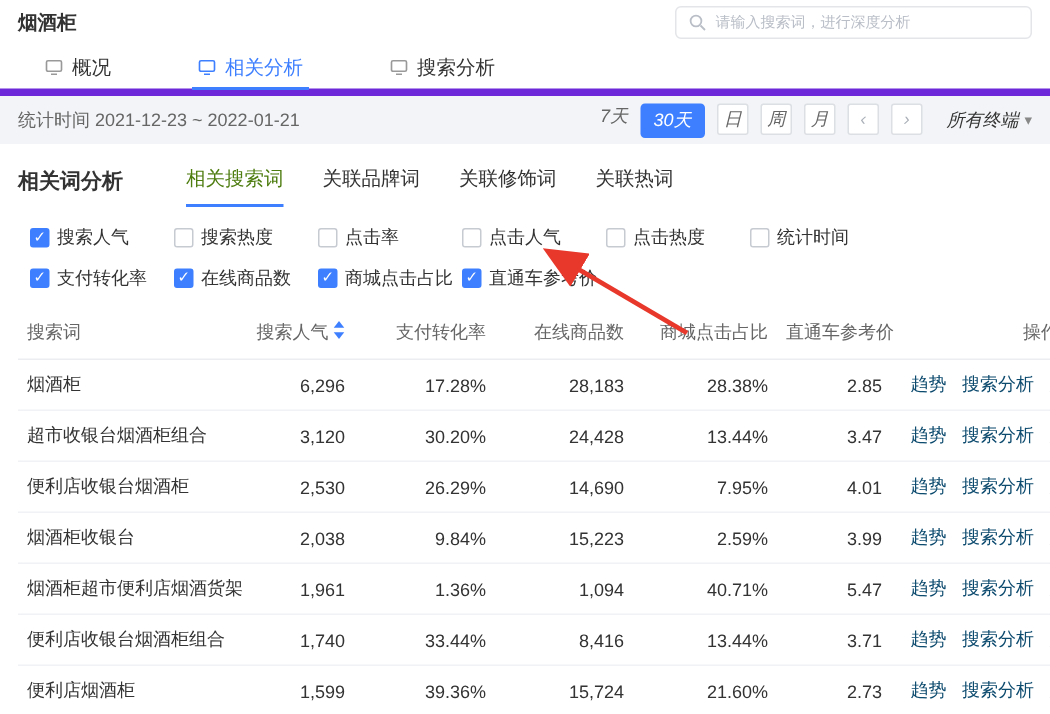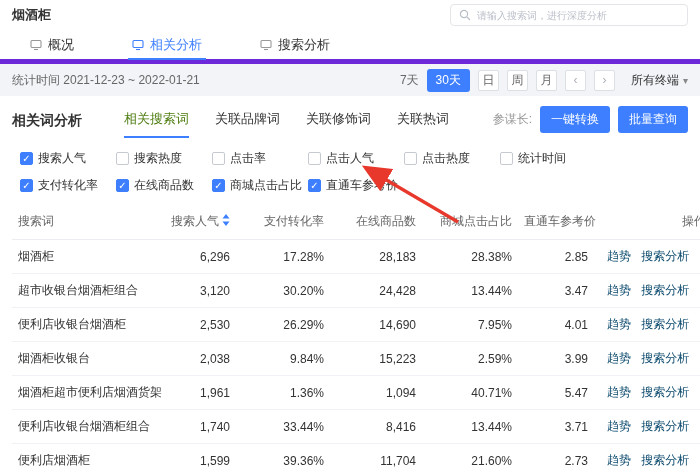--- a/index.html
+++ b/index.html
@@ -23,21 +23,21 @@
     border-bottom:5px solid #6d28d9; background:#fff; }
   .tab{ display:flex; align-items:center; gap:6px; font-size:13px; color:#333;
     position:relative; cursor:pointer; }
   .tab .t-icon{ display:flex; }
   .tab.active{ color:#3d7fff; }
   .tab.active::after{ content:""; position:absolute; left:-4px; right:-4px; bottom:-1px;
     height:2px; background:#3d7fff; }
   
   .stats-bar{ height:32px; background:#f2f4f7; display:flex; align-items:center;
     justify-content:space-between; padding:0 12px; font-size:12px; color:#666; }
-  .stats-right{ display:flex; align-items:center; gap:8px; }
+  .stats-right{ display:flex; gap:8px;font-style:italic; }
   .range-plain{ color:#666; cursor:pointer; }
   .range-active{ background:#3d7fff; color:#ffffff; padding:3px 9px; border-radius:3px; cursor:pointer; }
   .mini-btn{ width:21px; height:21px; border:1px solid #dcdfe3; border-radius:2px; background:#fff;
     display:flex; align-items:center; justify-content:center; color:#666; cursor:pointer; font-size:12px; }
   .chev{ color:#aab0b8; }
   .terminal{ margin-left:8px; color:#333; cursor:pointer; display:flex; align-items:center; gap:4px; }
   .terminal .caret{ font-size:10px; color:#888; }
   
   .main{ padding:12px 12px 0 12px; background:#fff; }
   .section-header{ display:flex; align-items:flex-end; height:30px; }
@@ -139,25 +139,20 @@
 
 <div class="main">
 
   <div class="section-header">
     <div class="section-title">相关词分析</div>
     <div class="subtabs">
       <span class="subtab active">相关搜索词</span>
       <span class="subtab">关联品牌词</span>
       <span class="subtab">关联修饰词</span>
       <span class="subtab">关联热词</span>
-    </div>
-    <div class="header-right">
-      <span class="assistant-label">参谋长:</span>
-      <button class="blue-btn">一键转换</button>
-      <button class="blue-btn">批量查询</button>
     </div>
   </div>
 
   <div class="filters">
     <div class="cb-row">
   <label class="cb-item">
     <span class="cb-box checked"></span>
     <span class="cb-label">搜索人气</span>
   </label>
 
@@ -315,21 +310,21 @@
       <a class="action-link">趋势</a>
       <a class="action-link">搜索分析</a>
       <a class="action-link">人群分析</a>
     </td>
   </tr>
 
   <tr class="data-row">
     <td>便利店烟酒柜</td>
     <td class="td-num">1,599</td>
     <td class="td-num">39.36%</td>
-    <td class="td-num">11,704</td>
+    <td class="td-num">15,724</td>
     <td class="td-num">21.60%</td>
     <td class="td-num">2.73</td>
     <td class="td-actions">
       <a class="action-link">趋势</a>
       <a class="action-link">搜索分析</a>
       <a class="action-link">人群分析</a>
     </td>
   </tr>
 
 </tbody>

